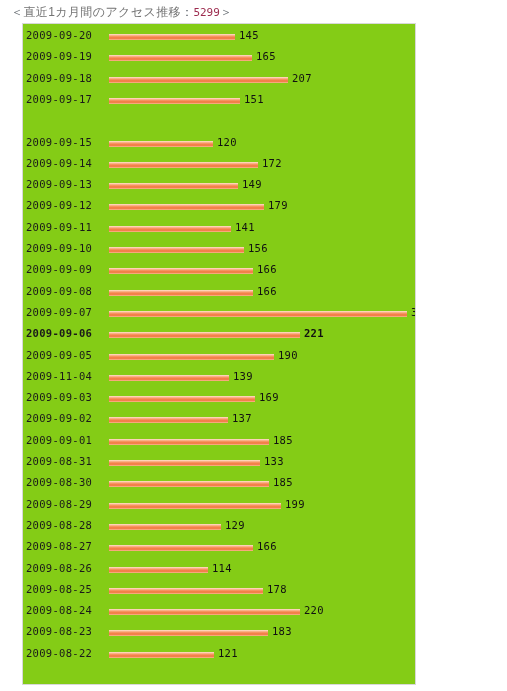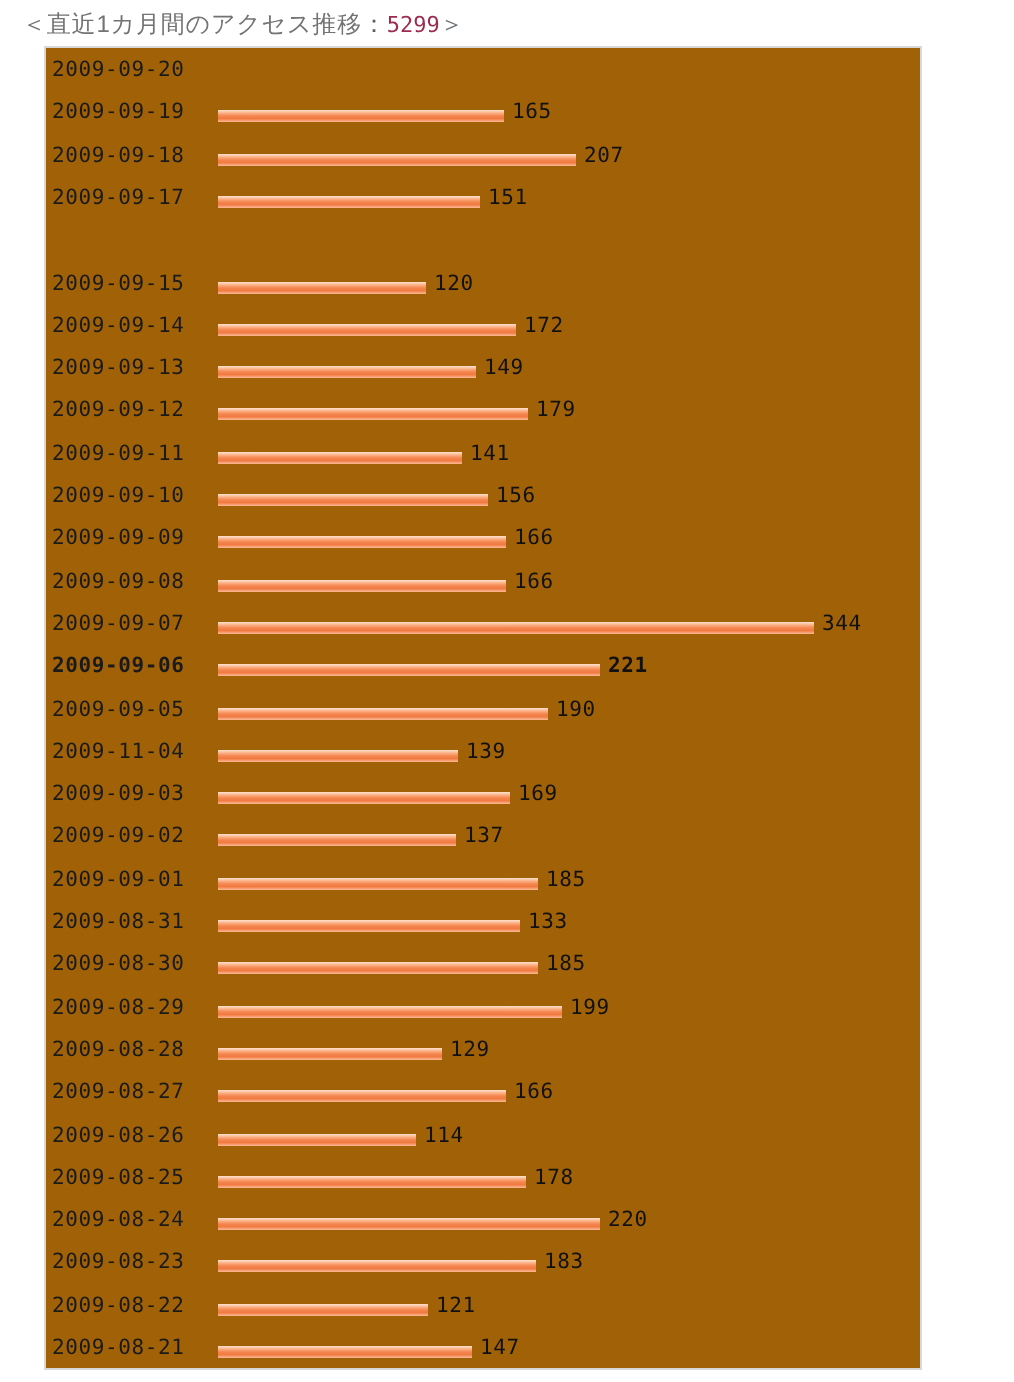--- a/index.html
+++ b/index.html
@@ -49,25 +49,25 @@
     font-family: "DejaVu Sans Mono", monospace;
     font-size: 11px;
     letter-spacing: 0px;
   }
 
   
   .chart-panel {
     position: absolute;
     left: 22px;
     top: 23px;
-    width: 439px;
+    width: 394px;
     height: 662px;
     box-sizing: border-box;
     border: 1px solid #d8d8d8;
-    background: #a16207;
+    background: #84cc16;
     overflow: hidden;
   }
 
   .rows {
     position: relative;
     width: 100%;
     height: 100%;
   }
 
   
@@ -130,20 +130,24 @@
 <div id="access-trend-widget">
 
   <div class="widget-header">
     <span class="bracket-open">＜</span><span class="header-label">直近1カ月間のアクセス推移</span><span class="header-colon">：</span><span class="header-count">5299</span><span class="bracket-close">＞</span>
   </div>
 
   <div class="chart-panel">
     <div class="rows" id="rows">
         <div class="chart-row" style="top: 1px;">
           <span class="row-date">2009-09-20</span>
+          <div class="bar-track">
+            <div class="bar" style="width: 126px;"></div>
+            <span class="bar-value" style="left: 130px;">145</span>
+          </div>
         </div>
         <div class="chart-row" style="top: 22.3px;">
           <span class="row-date">2009-09-19</span>
           <div class="bar-track">
             <div class="bar" style="width: 143px;"></div>
             <span class="bar-value" style="left: 147px;">165</span>
           </div>
         </div>
         <div class="chart-row" style="top: 43.6px;">
           <span class="row-date">2009-09-18</span>
@@ -327,23 +331,16 @@
             <span class="bar-value" style="left: 163px;">183</span>
           </div>
         </div>
         <div class="chart-row" style="top: 618.7px;">
           <span class="row-date">2009-08-22</span>
           <div class="bar-track">
             <div class="bar" style="width: 105px;"></div>
             <span class="bar-value" style="left: 109px;">121</span>
           </div>
         </div>
-        <div class="chart-row" style="top: 640px;">
-          <span class="row-date">2009-08-21</span>
-          <div class="bar-track">
-            <div class="bar" style="width: 127px;"></div>
-            <span class="bar-value" style="left: 131px;">147</span>
-          </div>
-        </div>
       </div>
   </div>
 
 </div>
 
 </body></html>

